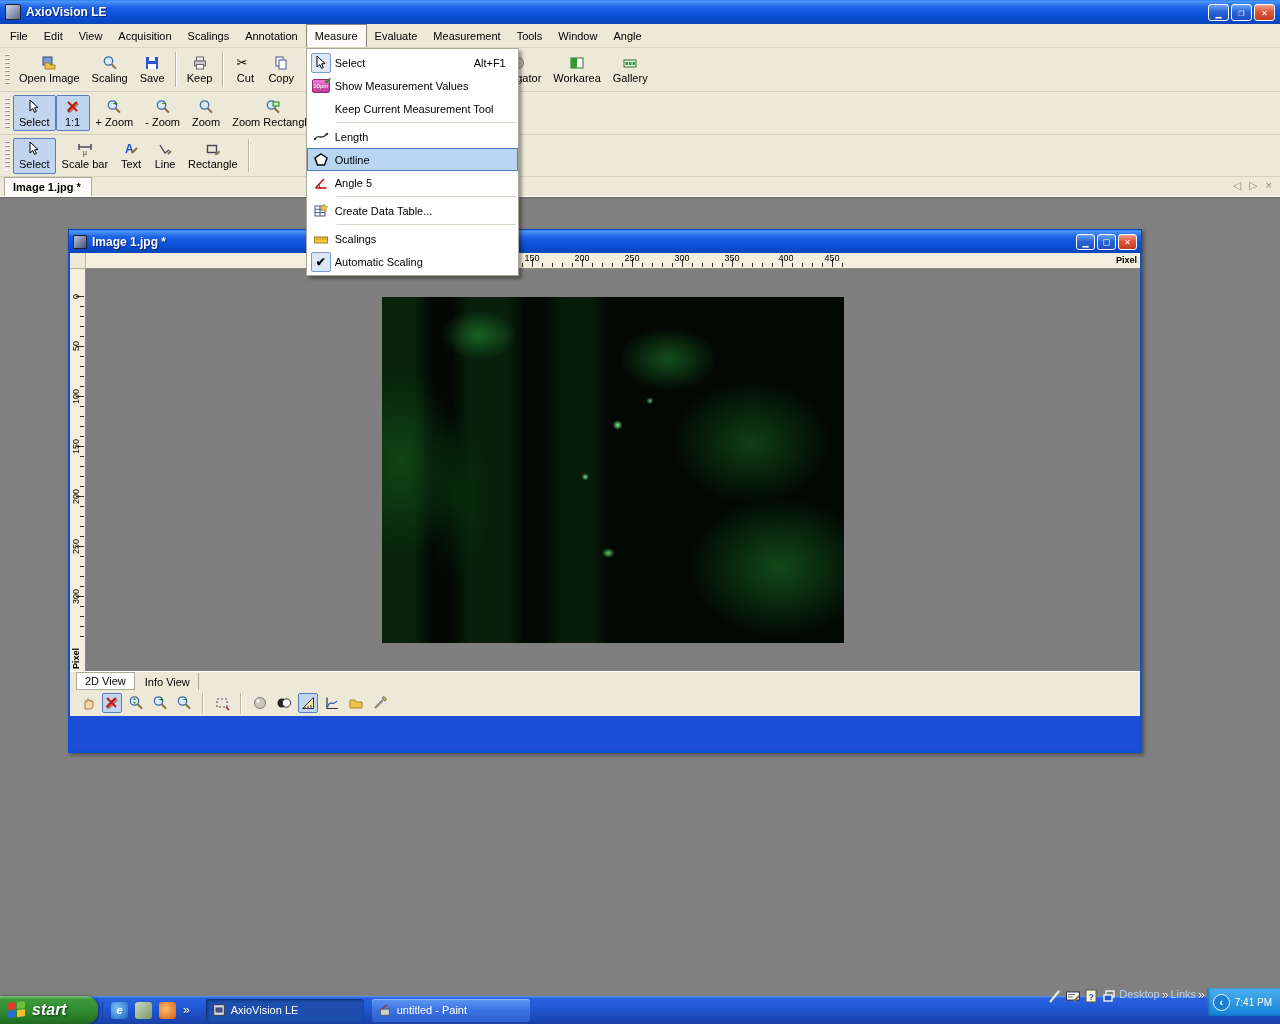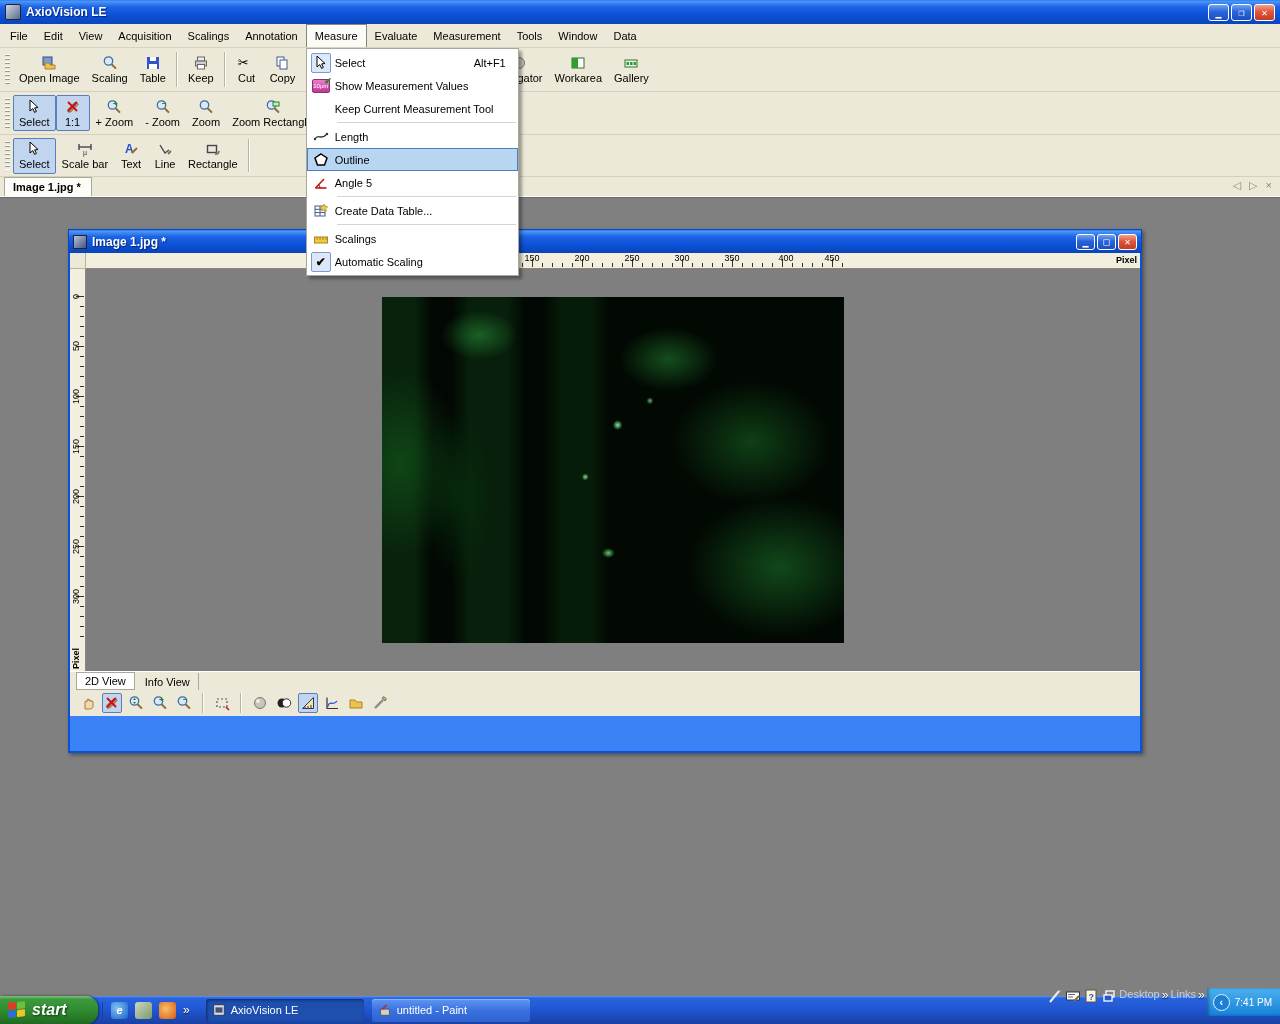--- a/index.html
+++ b/index.html
@@ -67,21 +67,21 @@
 
   
   .mdi{left:0;top:197px;width:1280px;height:775px;background:#808080;border-top:1px solid #6a6a6a}
   .docwin{position:absolute;left:68px;top:31px;width:1074px;height:524px;
     box-shadow:2px 2px 4px rgba(0,0,0,.4)}
   .doc-title{height:24px;background:linear-gradient(180deg,#2a7df0 0%,#4a95f6 6%,#1b62e4 30%,#0b51d8 65%,#0a44b8 100%);
     display:flex;align-items:center;padding:0 4px;border:1px solid #0845c0;border-bottom:none}
   .doc-title .t-icon{width:14px;height:14px;margin-right:5px;background:linear-gradient(135deg,#b8c4dc,#44537a);border:1px solid #223}
   .doc-title .t-text{color:#fff;font-weight:bold;font-size:12px;flex:1;text-shadow:1px 1px 1px #03237a}
   .doc-title .cap{width:19px;height:16px}
-  .doc-body{position:absolute;left:0;top:24px;right:0;bottom:0;background:#3b82f6;border:2px solid #0b51d8;border-top:none}
+  .doc-body{position:absolute;left:0;top:24px;right:0;bottom:0;background:#1d4ed8;border:2px solid #0b51d8;border-top:none}
   .canvas-area{position:absolute;left:0;top:0;right:0;bottom:80px}
   .corner{position:absolute;left:0;top:0;width:16px;height:16px;background:#ece9d8;border-right:1px solid #b8b4a0;border-bottom:1px solid #b8b4a0}
   .hruler{position:absolute;left:16px;right:0;top:0;height:16px;background:#f2efde;border-bottom:1px solid #8a867a;font-size:9px}
   .hruler .tminor{position:absolute;left:296px;bottom:1px;width:462px;height:4px;
     background-image:repeating-linear-gradient(90deg,#333 0 1px,transparent 1px 10px)}
   .hruler .tmajor{position:absolute;left:296px;bottom:1px;width:462px;height:8px;
     background-image:repeating-linear-gradient(90deg,#333 0 1px,transparent 1px 50px)}
   .hlab{position:absolute;top:0;width:24px;text-align:center}
   .hunit{position:absolute;right:3px;top:2px;font-weight:bold}
   .vruler{position:absolute;left:0;top:16px;width:16px;bottom:0;background:#f2efde;border-right:1px solid #8a867a;font-size:9px}
@@ -410,42 +410,42 @@
               </span>
             </span>
           <span class="dlabel">Automatic Scaling</span>
         </div>
       </div>
     </span>
     <span class="mitem">Evaluate</span>
     <span class="mitem">Measurement</span>
     <span class="mitem">Tools</span>
     <span class="mitem">Window</span>
-    <span class="mitem">Data</span>
+    <span class="mitem">Angle</span>
   </div>
 
   <div class="abs toolrow row1">
     <span class="grip"></span>
     <span class="tbtn">
         <svg class="ic">
           <use href="#sy-openimg"></use>
         </svg>
         <span class="lab">Open Image</span>
       </span>
     <span class="tbtn">
         <svg class="ic">
           <use href="#sy-mag"></use>
         </svg>
         <span class="lab">Scaling</span>
       </span>
     <span class="tbtn">
         <svg class="ic">
           <use href="#sy-floppy"></use>
         </svg>
-        <span class="lab">Table</span>
+        <span class="lab">Save</span>
       </span>
     <span class="tsep"></span>
     <span class="tbtn">
         <svg class="ic">
           <use href="#sy-printer"></use>
         </svg>
         <span class="lab">Keep</span>
       </span>
     <span class="tsep"></span>
     <span class="tbtn">

